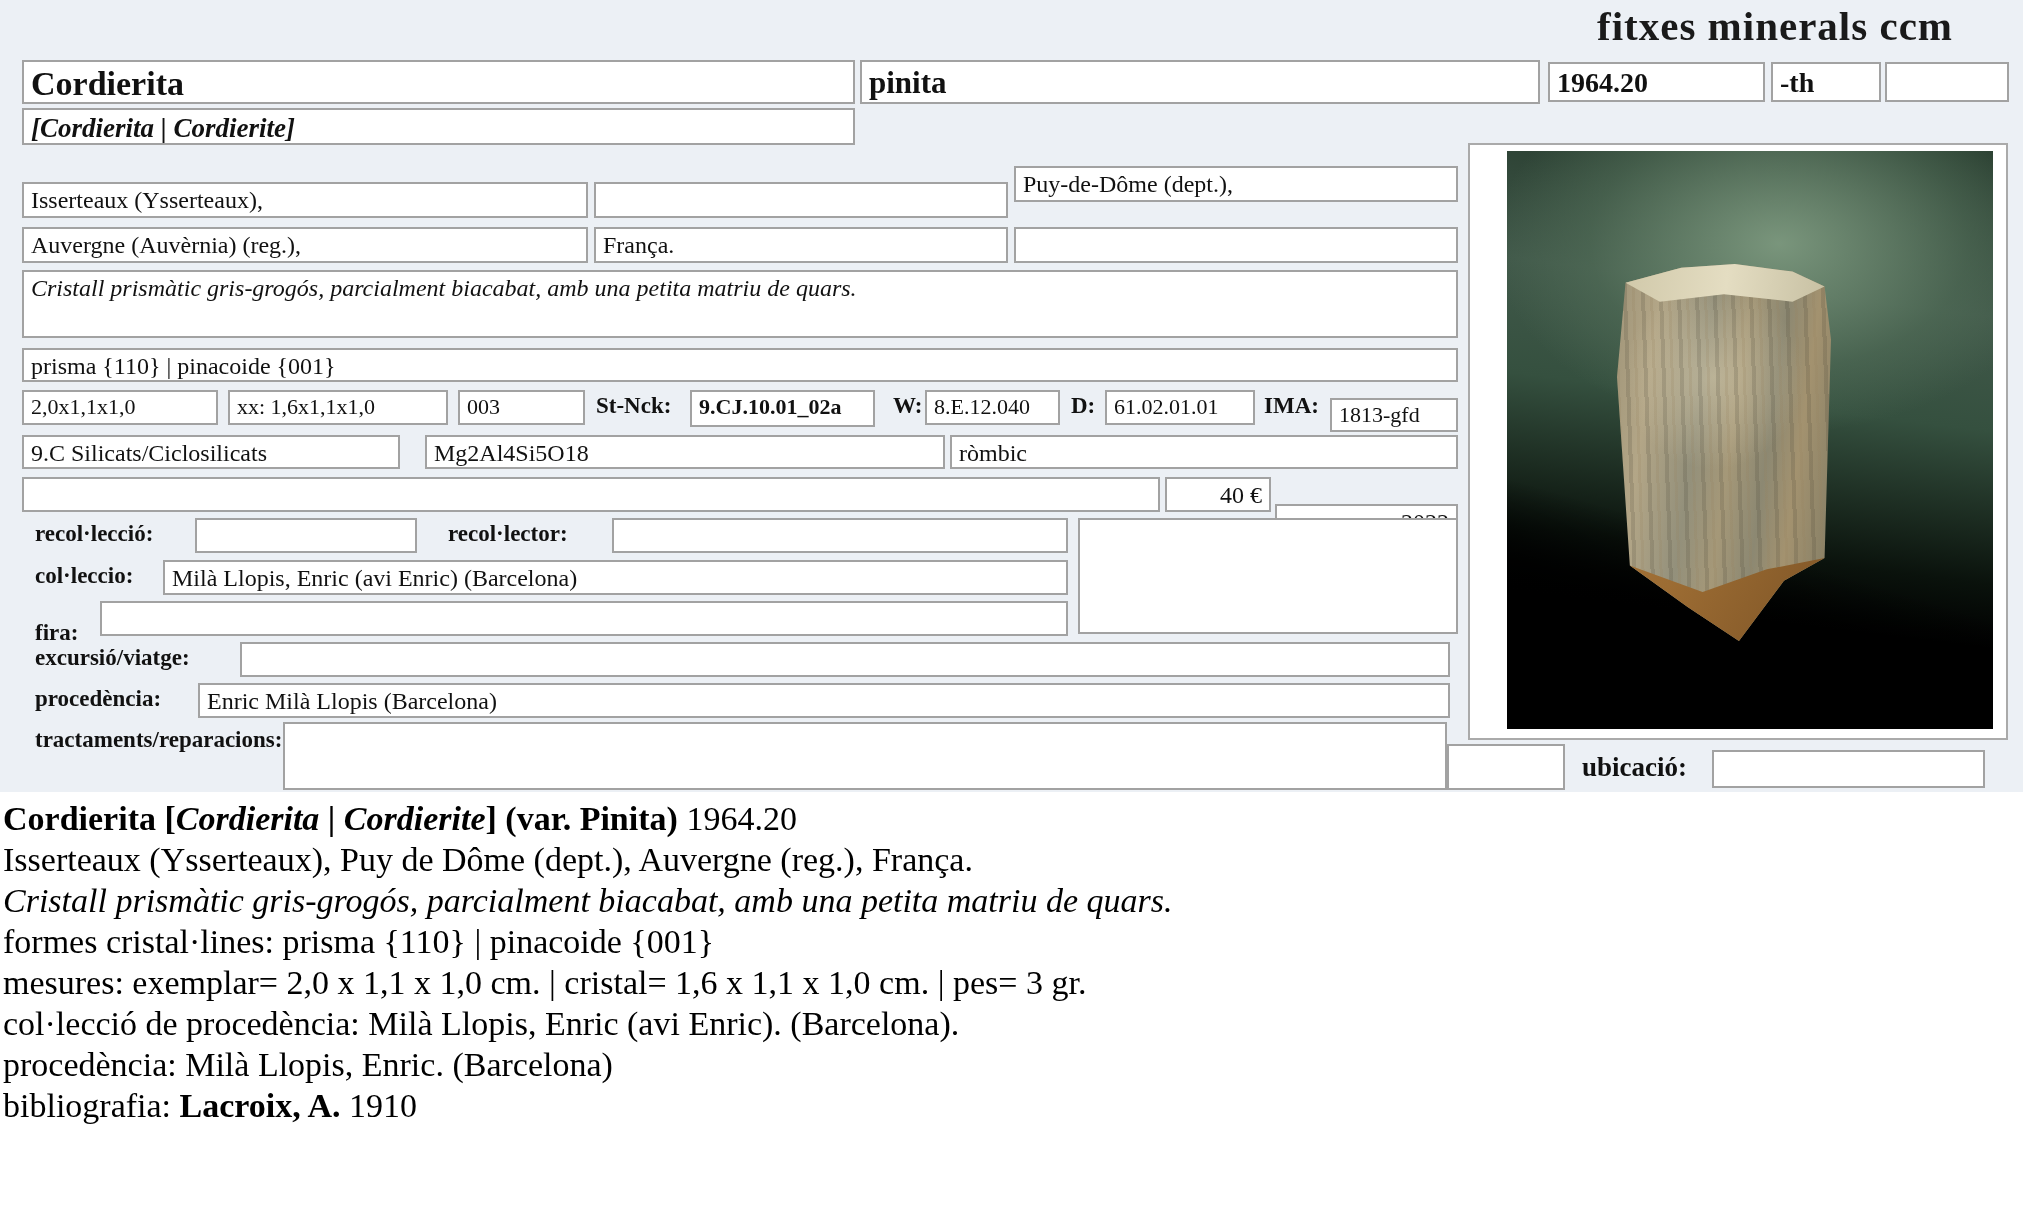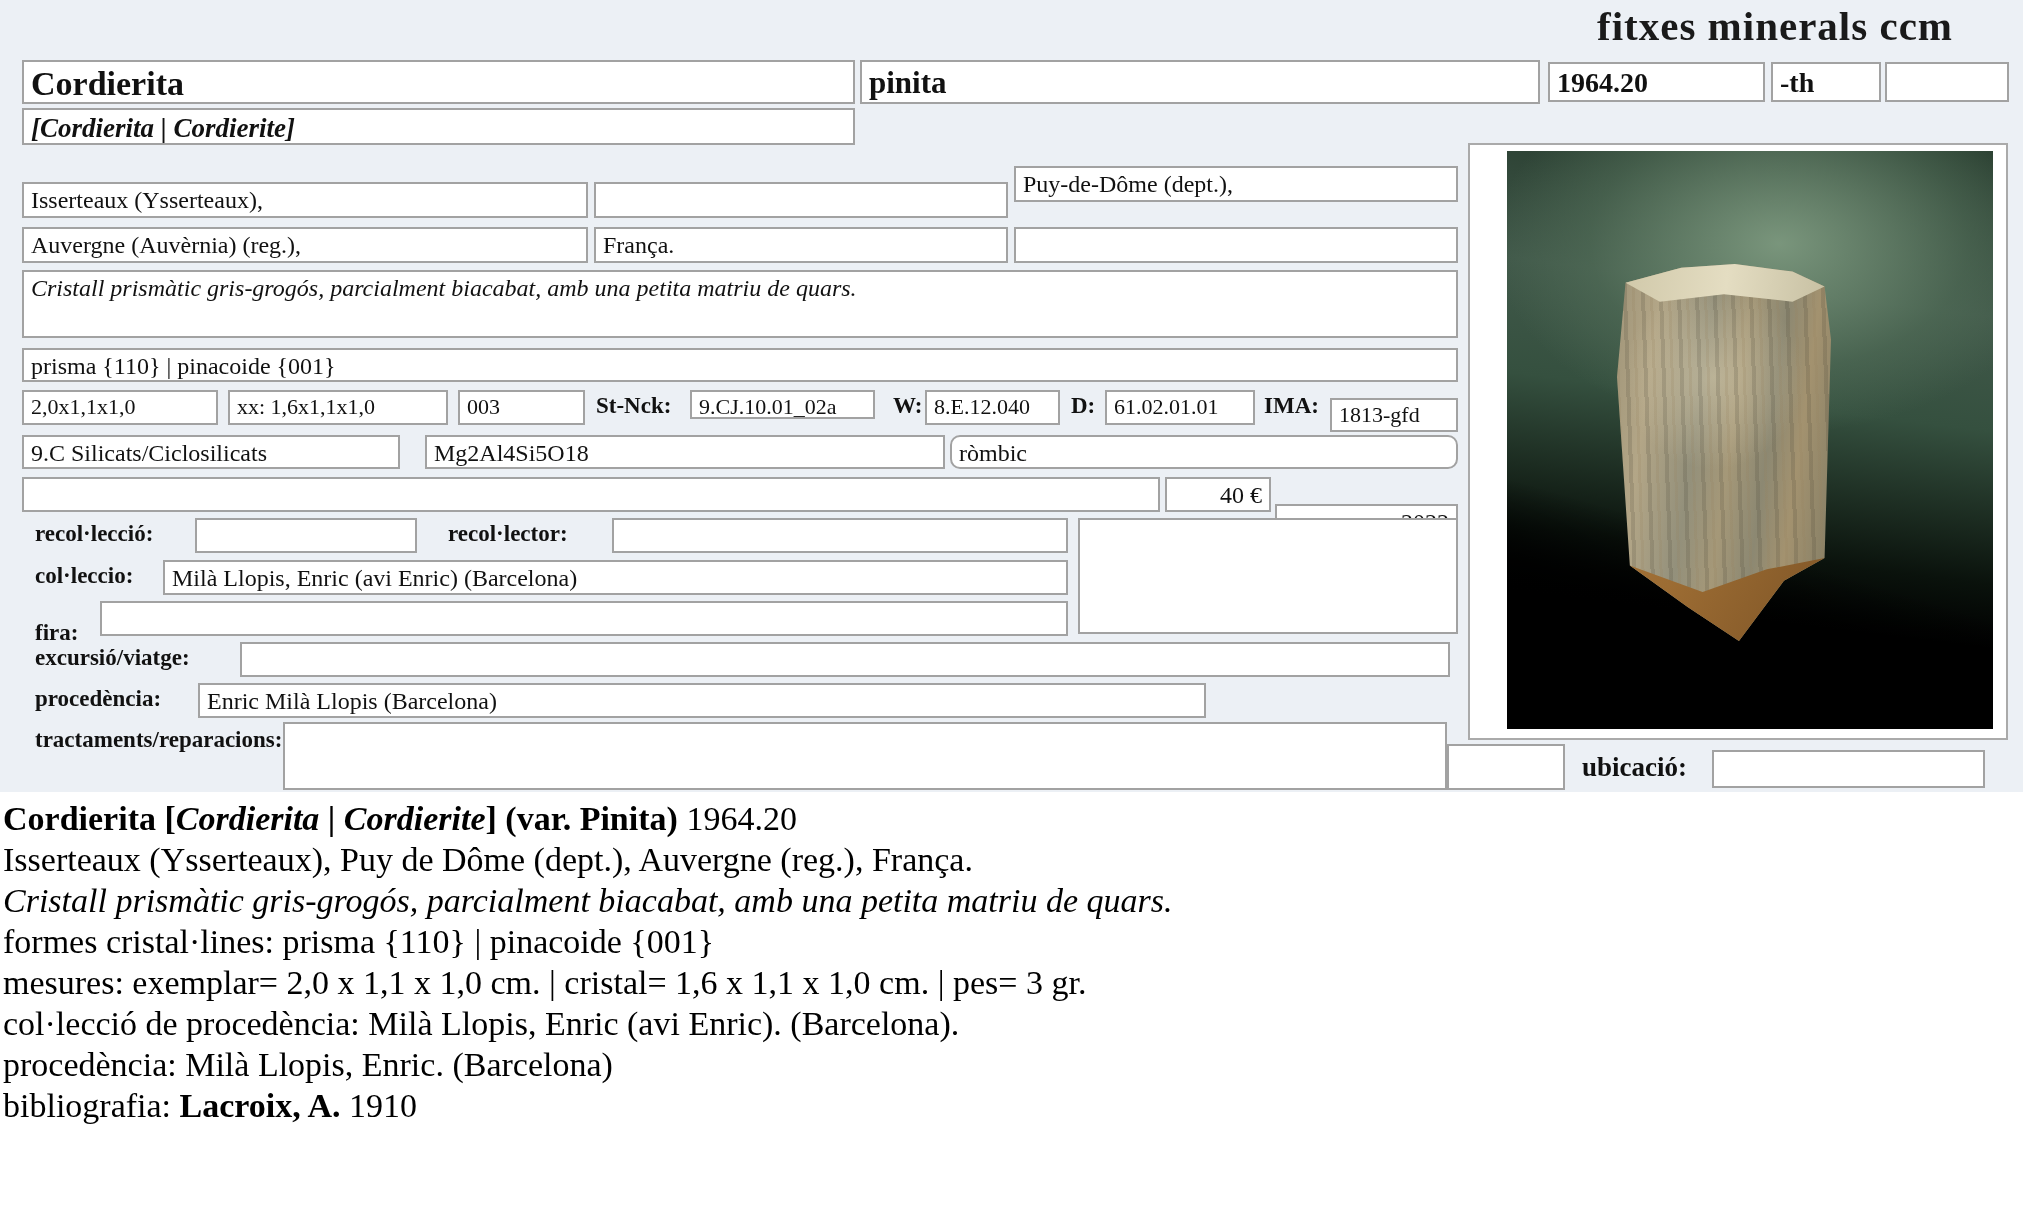--- a/index.html
+++ b/index.html
@@ -74,31 +74,31 @@
   <div class="fb" style="left:1014px;top:227px;width:444px;height:36px;"></div>
 
   <div class="fb ital multi" style="left:22px;top:270px;width:1436px;height:68px;">Cristall prismàtic gris-grogós, parcialment biacabat, amb una petita matriu de quars.</div>
 
   <div class="fb" style="left:22px;top:348px;width:1436px;height:34px;">prisma {110} | pinacoide {001}</div>
 
   <div class="fb sm" style="left:22px;top:390px;width:196px;height:35px;">2,0x1,1x1,0</div>
   <div class="fb sm" style="left:228px;top:390px;width:220px;height:35px;">xx: 1,6x1,1x1,0</div>
   <div class="fb sm" style="left:458px;top:390px;width:127px;height:35px;">003</div>
   <div class="lbl" style="left:596px;top:393px;">St-Nck:</div>
-  <div class="fb sm" style="left:690px;top:390px;width:185px;height:29px;">9.CJ.10.01_02a</div>
+  <div class="fb sm" style="left:690px;top:390px;width:185px;height:37px;font-weight:bold;">9.CJ.10.01_02a</div>
   <div class="lbl" style="left:893px;top:393px;">W:</div>
   <div class="fb sm" style="left:925px;top:390px;width:135px;height:35px;">8.E.12.040</div>
   <div class="lbl" style="left:1071px;top:393px;">D:</div>
   <div class="fb sm" style="left:1105px;top:390px;width:150px;height:35px;">61.02.01.01</div>
   <div class="lbl" style="left:1264px;top:393px;">IMA:</div>
   <div class="fb sm" style="left:1330px;top:398px;width:128px;height:34px;">1813-gfd</div>
 
   <div class="fb" style="left:22px;top:435px;width:378px;height:34px;">9.C Silicats/Ciclosilicats</div>
   <div class="fb" style="left:425px;top:435px;width:520px;height:34px;">Mg2Al4Si5O18</div>
-  <div class="fb" style="left:950px;top:435px;width:508px;height:34px;border-radius:10px;">ròmbic</div>
+  <div class="fb" style="left:950px;top:435px;width:508px;height:34px;">ròmbic</div>
 
   <div class="fb" style="left:22px;top:477px;width:1138px;height:35px;"></div>
   <div class="fb rt" style="left:1165px;top:477px;width:106px;height:35px;">40 €</div>
   <div class="fb" style="left:1275px;top:504px;width:183px;height:35px;text-align:right;">2022</div>
 
   <div class="lbl" style="left:35px;top:521px;">recol·lecció:</div>
   <div class="fb" style="left:195px;top:518px;width:222px;height:35px;"></div>
   <div class="lbl" style="left:448px;top:521px;">recol·lector:</div>
   <div class="fb" style="left:612px;top:518px;width:456px;height:35px;"></div>
   <div class="fb multi" style="left:1078px;top:518px;width:380px;height:116px;"></div>
@@ -106,21 +106,21 @@
   <div class="lbl" style="left:35px;top:563px;">col·leccio:</div>
   <div class="fb" style="left:163px;top:560px;width:905px;height:35px;">Milà Llopis, Enric (avi Enric) (Barcelona)</div>
 
   <div class="lbl" style="left:35px;top:604px;margin-top:16px;">fira:</div>
   <div class="fb" style="left:100px;top:601px;width:968px;height:35px;"></div>
 
   <div class="lbl" style="left:35px;top:645px;">excursió/viatge:</div>
   <div class="fb" style="left:240px;top:642px;width:1210px;height:35px;"></div>
 
   <div class="lbl" style="left:35px;top:686px;">procedència:</div>
-  <div class="fb" style="left:198px;top:683px;width:1008px;height:35px;">Enric Milà Llopis (Barcelona)</div>
+  <div class="fb" style="left:198px;top:683px;width:1252px;height:35px;">Enric Milà Llopis (Barcelona)</div>
 
   <div class="lbl" style="left:35px;top:727px;">tractaments/reparacions:</div>
   <div class="fb multi" style="left:283px;top:722px;width:1164px;height:68px;"></div>
 
   <div class="fb" style="left:1447px;top:744px;width:118px;height:46px;"></div>
   <div class="lbl" style="left:1582px;top:752px;font-size:27px;">ubicació:</div>
   <div class="fb" style="left:1712px;top:750px;width:273px;height:38px;"></div>
 
   <div class="phframe">
     <div class="photo">

